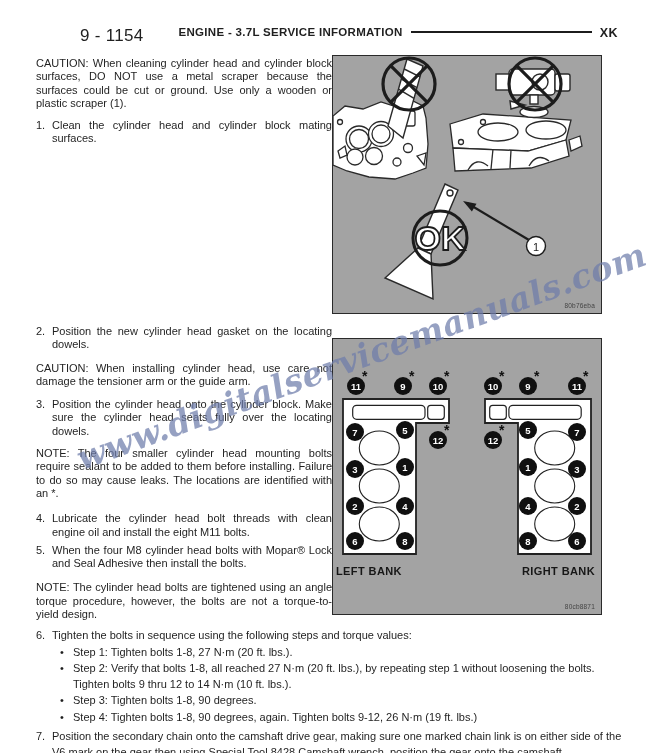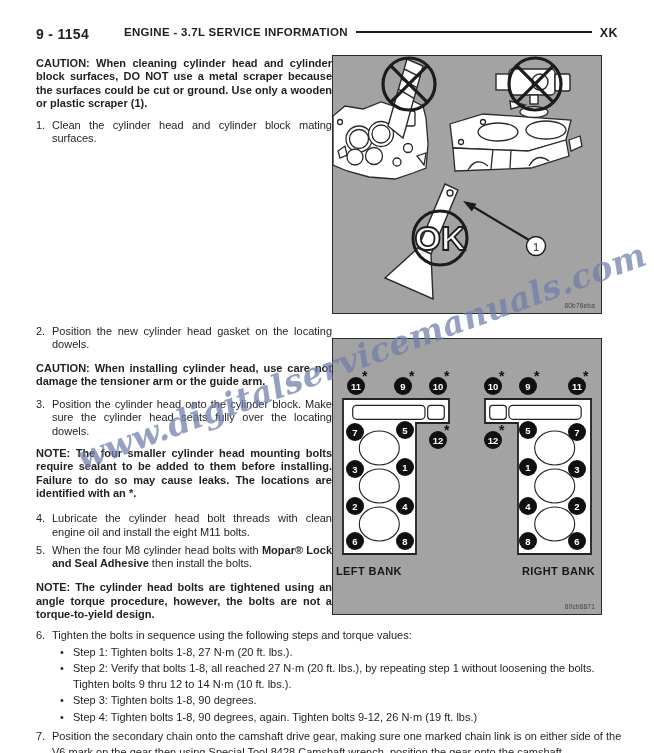--- a/index.html
+++ b/index.html
@@ -1,30 +1,30 @@
 <!DOCTYPE html>
 <html><head>
 <meta charset="utf-8">
 <style>
   html,body{margin:0;padding:0;background:#fff;}
   .page{position:relative;width:654px;height:753px;background:#fff;overflow:hidden;
         font-family:"Liberation Sans",sans-serif;color:#1f1f1f;}
 
   
   .hdr{position:absolute;left:36px;top:26px;width:582px;display:flex;align-items:flex-start;}
-  .hdr .pgnum{font-weight:bold;font-size:14px;letter-spacing:.3px;white-space:nowrap;}
+  .hdr .pgnum{font-weight:normal;font-size:17px;letter-spacing:.3px;white-space:nowrap;margin-left:44px;}
   .hdr .title{font-weight:bold;font-size:11.5px;letter-spacing:.3px;margin-left:35px;white-space:nowrap;}
   .hdr .rule{flex:1;height:0;border-top:2px solid #1c1c1c;margin:5px 8px 0 8px;}
   .hdr .model{font-weight:bold;font-size:12.5px;letter-spacing:.5px;}
 
   
   .colA{position:absolute;left:36px;top:57px;width:296px;}
   .colB{position:absolute;left:36px;top:325px;width:296px;}
   .para{font-size:11px;line-height:13.3px;text-align:justify;}
-  .bold{font-weight:bold;}
+  .bold{font-weight:normal;}
   .step{display:flex;font-size:11px;line-height:13.3px;}
   .step .num{flex:none;width:16px;}
   .step .txt{flex:1;text-align:justify;}
   .mt9{margin-top:9px;}  .mt10{margin-top:10px;} .mt11{margin-top:11px;}
   .mt12{margin-top:12px;} .mt5{margin-top:5px;}
 
   
   .bottom{position:absolute;left:36px;top:628px;width:586px;font-size:11px;line-height:15.5px;}
   .bstep{display:flex;}
   .bstep .num{flex:none;width:16px;}

